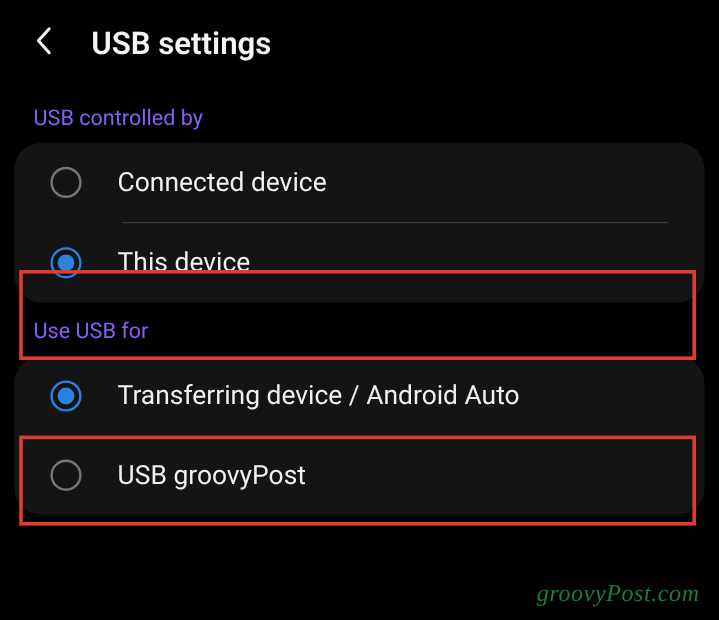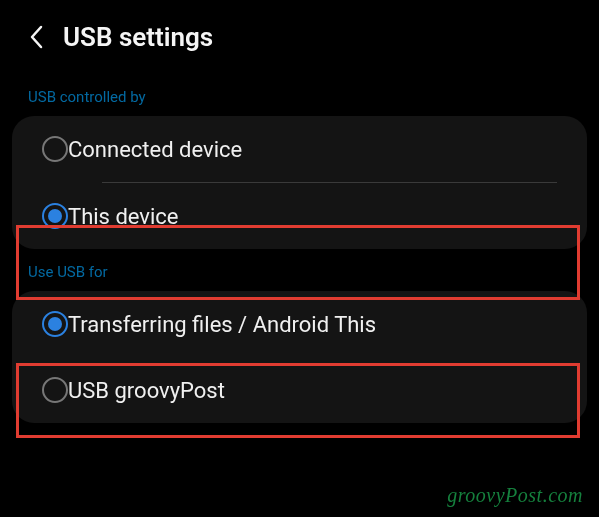--- a/index.html
+++ b/index.html
@@ -7,50 +7,51 @@
       background: #000;
       width: 599px;
       height: 517px;
       font-family: -apple-system, BlinkMacSystemFont, 'Segoe UI', Roboto, sans-serif;
       color: #fff;
       overflow: hidden;
       position: relative;
     }
     .header {
       display: flex;
-      align-items: center;
+      align-items: flex-start;
       padding: 22px 24px;
-      gap: 15px;
+      gap: 28px;
     }
     .back-icon {
       width: 24px;
       height: 24px;
       display: flex;
       align-items: center;
       justify-content: center;
     }
     .title {
       font-size: 26px;
       font-weight: 600;
       color: #f5f5f5;
     }
     .section-label {
-      color: #0369a1;
-      font-size: 15px;
+      color: #8b5cf6;
+      font-size: 18px;
       padding: 14px 28px 10px 28px;
     }
     .card {
       background: #141414;
       border-radius: 22px;
       margin: 0 12px;
     }
     .option {
       display: flex;
       align-items: center;
       padding: 20px 30px;
+      gap: 30px;
       position: relative;
     }
     .radio {
       width: 26px;
       height: 26px;
       border-radius: 50%;
       border: 2px solid #777;
       display: flex;
       align-items: center;
       justify-content: center;
@@ -127,21 +128,21 @@
     <div class="radio selected"></div>
     <div class="option-label">This device</div>
   </div>
 </div>
 
 <div class="section-label">Use USB for</div>
 
 <div class="card">
   <div class="option">
     <div class="radio selected"></div>
-    <div class="option-label">Transferring files / Android This</div>
+    <div class="option-label">Transferring device / Android Auto</div>
   </div>
   <div class="option">
     <div class="radio"></div>
     <div class="option-label">USB groovyPost</div>
   </div>
 </div>
 
 <div class="highlight-box highlight-1"></div>
 <div class="highlight-box highlight-2"></div>
 

